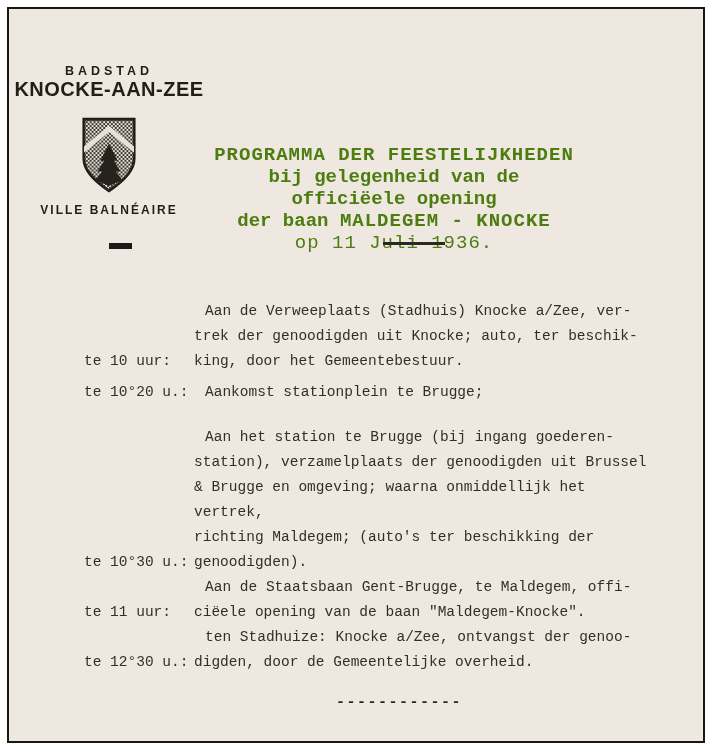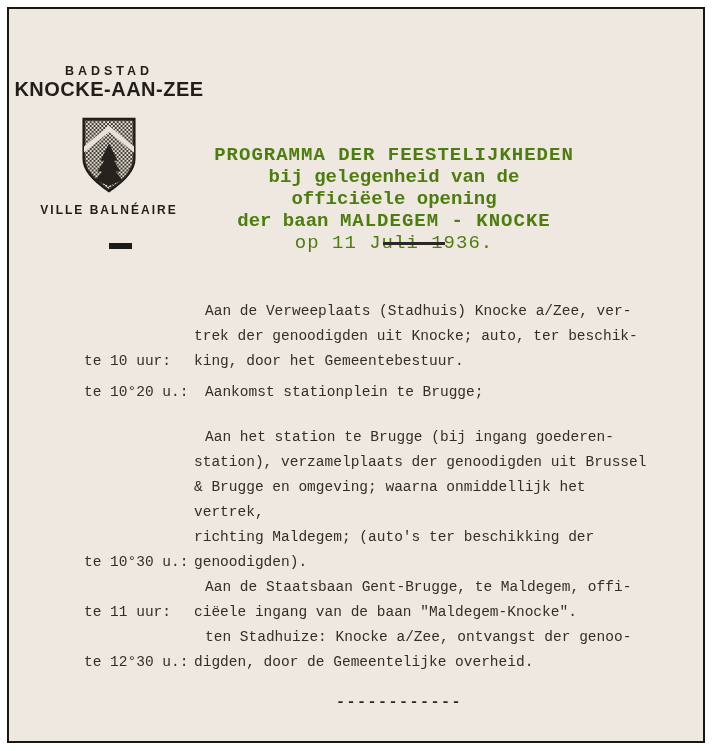--- a/index.html
+++ b/index.html
@@ -137,21 +137,21 @@
         <div class="sched-time">te 10°30 u.:</div>
         <div class="sched-text">Aan het station te Brugge (bij ingang goederen-
 station), verzamelplaats der genoodigden uit Brussel
 &amp; Brugge en omgeving; waarna onmiddellijk het vertrek,
 richting Maldegem; (auto's ter beschikking der
 genoodigden).</div>
       </div>
       <div class="sched-row">
         <div class="sched-time">te 11 uur:</div>
         <div class="sched-text">Aan de Staatsbaan Gent-Brugge, te Maldegem, offi-
-ciëele ingang van de baan "Maldegem-Knocke".</div>
+ciëele opening van de baan "Maldegem-Knocke".</div>
       </div>
       <div class="sched-row">
         <div class="sched-time">te 12°30 u.:</div>
         <div class="sched-text">ten Stadhuize: Knocke a/Zee, ontvangst der genoo-
 digden, door de Gemeentelijke overheid.</div>
       </div>
     </div>
 
     <div class="footer-dashes">------------</div>
 

